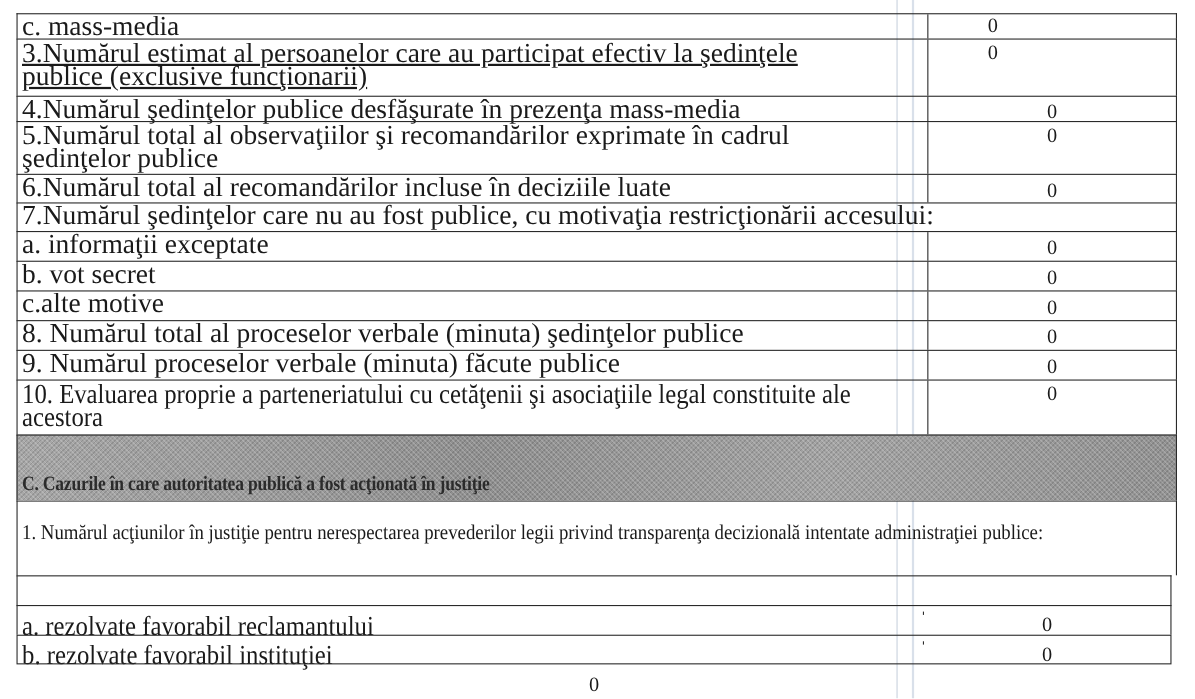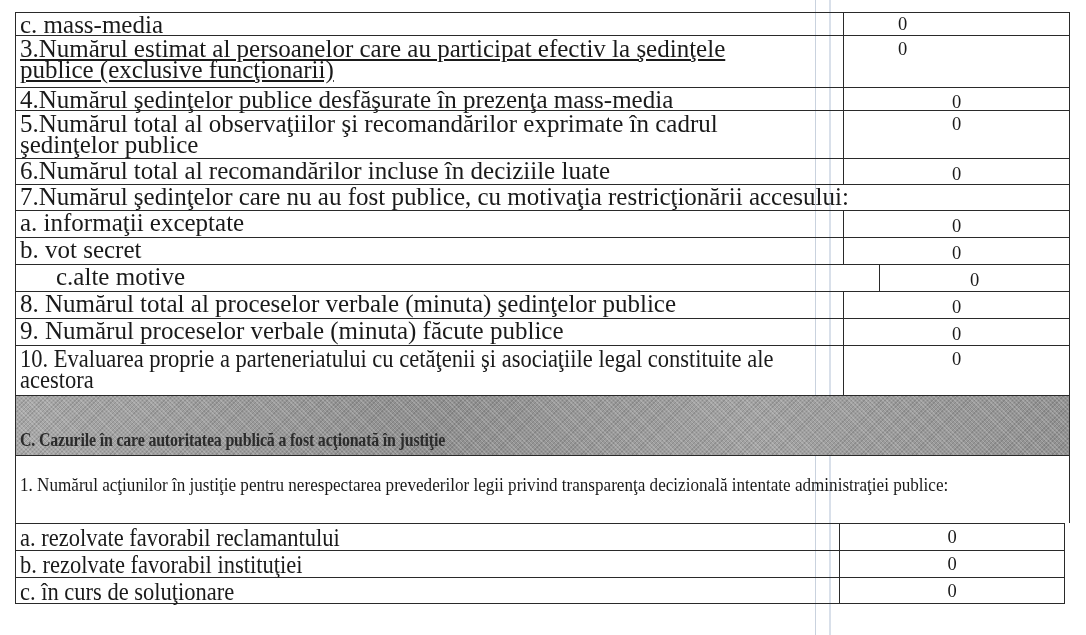--- a/index.html
+++ b/index.html
@@ -34,21 +34,21 @@
   .section-header span {
     position: absolute; left: 4px; bottom: 4px; font-size: 18.5px; font-weight: bold; color: #2b2b2b;
     font-family: "Liberation Serif", "DejaVu Serif", serif; letter-spacing: -0.2px; transform: scaleX(0.86); transform-origin: left bottom;
   }
   .intro { border-left: 1.5px solid #2a2a2a; border-right: 1.5px solid #2a2a2a; border-top: 1.5px solid #2a2a2a; height: 68px; box-sizing: border-box; padding: 18px 0 0 4px; font-size: 19px; line-height: 22px; }
   .intro span { display: inline-block; transform: scaleX(0.9); transform-origin: left top; width: 1150px; }
   .bottom { width: 1050px; }
   .bottom .label { width: 824px; }
   .bottom .label span { display: inline-block; transform: scaleX(0.9); transform-origin: left center; }
   .bottom .r1 { height: 27px; }
-  .bottom .r1 .label, .bottom .r1 .value { padding-top: 3px; }
+  .bottom .r1 .label, .bottom .r1 .value { padding-top: 3px; margin-top: 32px; }
 </style>
 </head>
 <body>
 
 <div class="scanline a"></div>
 <div class="scanline b"></div>
 
 <div class="tbl">
   <div class="row r1">
     <div class="label">c. mass-media</div>
@@ -74,21 +74,21 @@
     <div class="label wide">7.Numărul şedinţelor care nu au fost publice, cu motivaţia restricţionării accesului:</div>
   </div>
   <div class="row r1" style="height:27px;">
     <div class="label">a. informaţii exceptate</div>
     <div class="value" style="padding-top:5px;">0</div>
   </div>
   <div class="row r1" style="height:27px;">
     <div class="label">b. vot secret</div>
     <div class="value" style="padding-top:5px;">0</div>
   </div>
-  <div class="row r1" style="height:27px;padding-left:36px;">
+  <div class="row r1" style="height:27px;">
     <div class="label">c.alte motive</div>
     <div class="value" style="padding-top:5px;">0</div>
   </div>
   <div class="row r1" style="height:27px;">
     <div class="label">8. Numărul total al proceselor verbale (minuta) şedinţelor publice</div>
     <div class="value" style="padding-top:5px;">0</div>
   </div>
   <div class="row r1" style="height:27px;">
     <div class="label">9. Numărul proceselor verbale (minuta)  făcute publice</div>
     <div class="value" style="padding-top:5px;">0</div>
@@ -111,17 +111,16 @@
   <div class="bottom">
     <div class="row r1">
       <div class="label"><span>a. rezolvate favorabil reclamantului</span></div>
       <div class="value">0</div>
     </div>
     <div class="row r1">
       <div class="label"><span>b. rezolvate favorabil instituţiei</span></div>
       <div class="value">0</div>
     </div>
     <div class="row r1 last">
-      <div class="label"><span>c. în curs de soluţionare</span></div>
       <div class="value">0</div>
     </div>
   </div>
 </div>
 
 </body></html>

